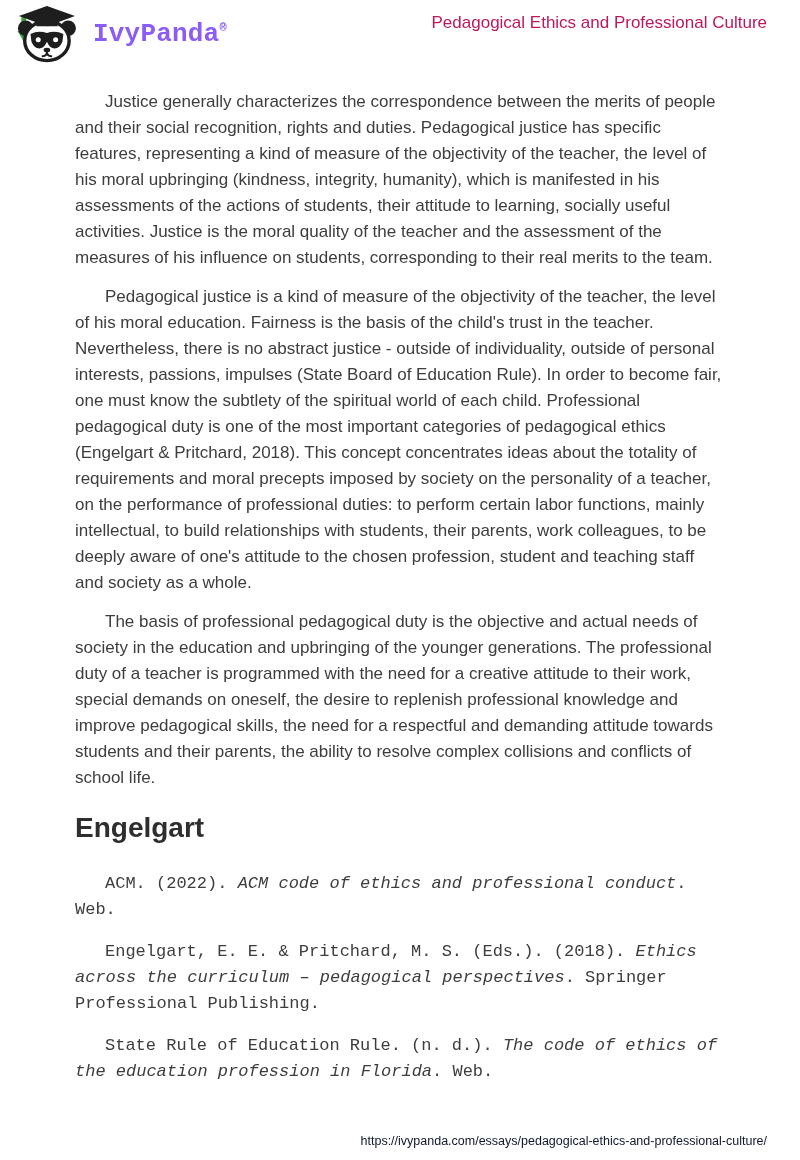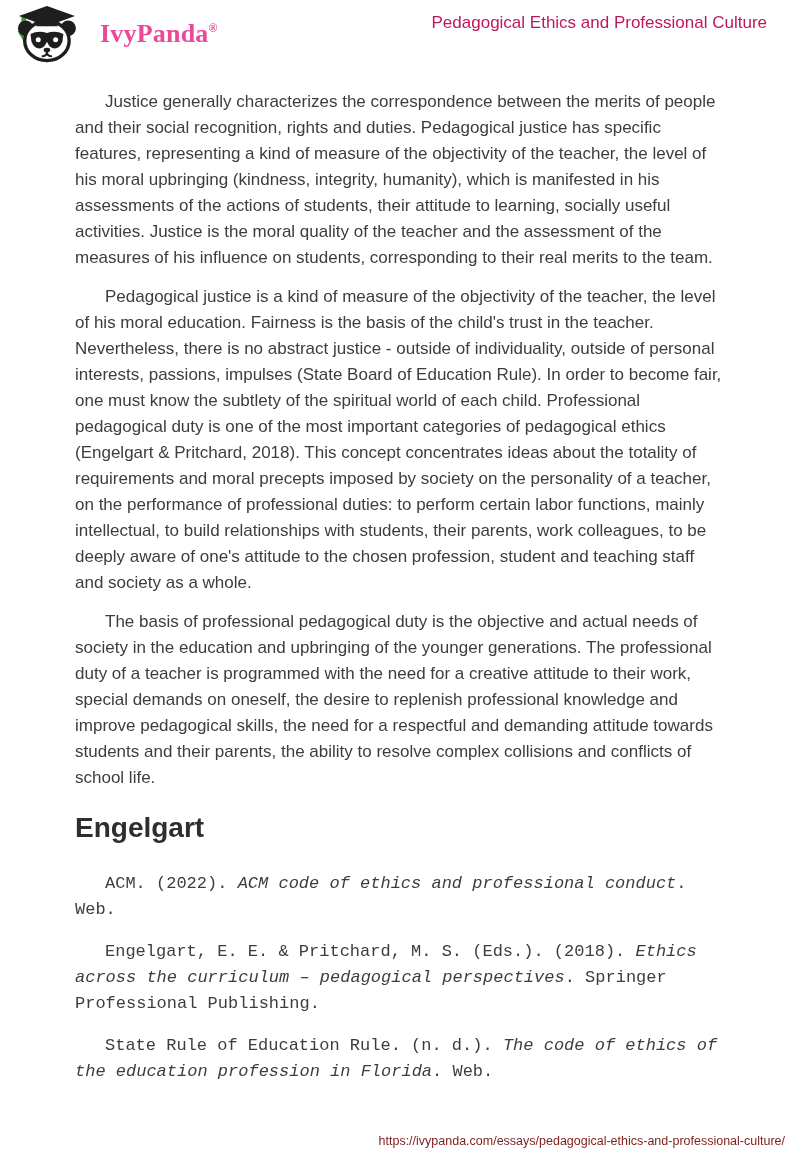--- a/index.html
+++ b/index.html
@@ -10,25 +10,25 @@
     overflow: hidden;
     font-family: "Liberation Sans", sans-serif;
   }
   .page { position: absolute; inset: 0; }
 
   
   .header { position: absolute; top: 0; left: 0; right: 0; height: 64px; }
   .brand { position: absolute; left: 13px; top: 5px; display: flex; align-items: center; }
   .logo-mark { display: inline-block; width: 64px; height: 58px; }
   .logo-text {
-    font-family: Liberation Serif, serif;
+    font-family: Liberation Mono, monospace;
     font-weight: 700;
     font-size: 26px;
-    color: #ec4899;
-    margin-left: 23px;
+    color: #8b5cf6;
+    margin-left: 16px;
     letter-spacing: 0.2px;
   }
   .logo-text sup { font-size: 12px; font-weight: 700; vertical-align: 10px; }
   .doc-title {
     position: absolute; right: 33px; top: 13px;
     font-size: 17px; color: #be185d;
   }
 
   
   .content { position: absolute; top: 78px; left: 75px; width: 650px; }
@@ -44,22 +44,22 @@
     font-size: 28px;
     font-weight: 700;
     color: #2e2e2e;
     margin: 21px 0 27px 0;
   }
   .ref { margin-bottom: 16px; font-family: Liberation Mono, monospace; }
   .ref i { font-style: italic; }
 
   
   .source-url {
-    position: absolute; right: 15px; bottom: 12px;
-    font-size: 12.5px; color: #7f1d1d;
+    position: absolute; right: 33px; bottom: 12px;
+    font-size: 12.5px; color: #0f172a;
   }
 </style>
 </head>
 <body>
 
 <div class="page">
 
   <header class="header">
     <div class="brand">
       <span class="logo-mark">

